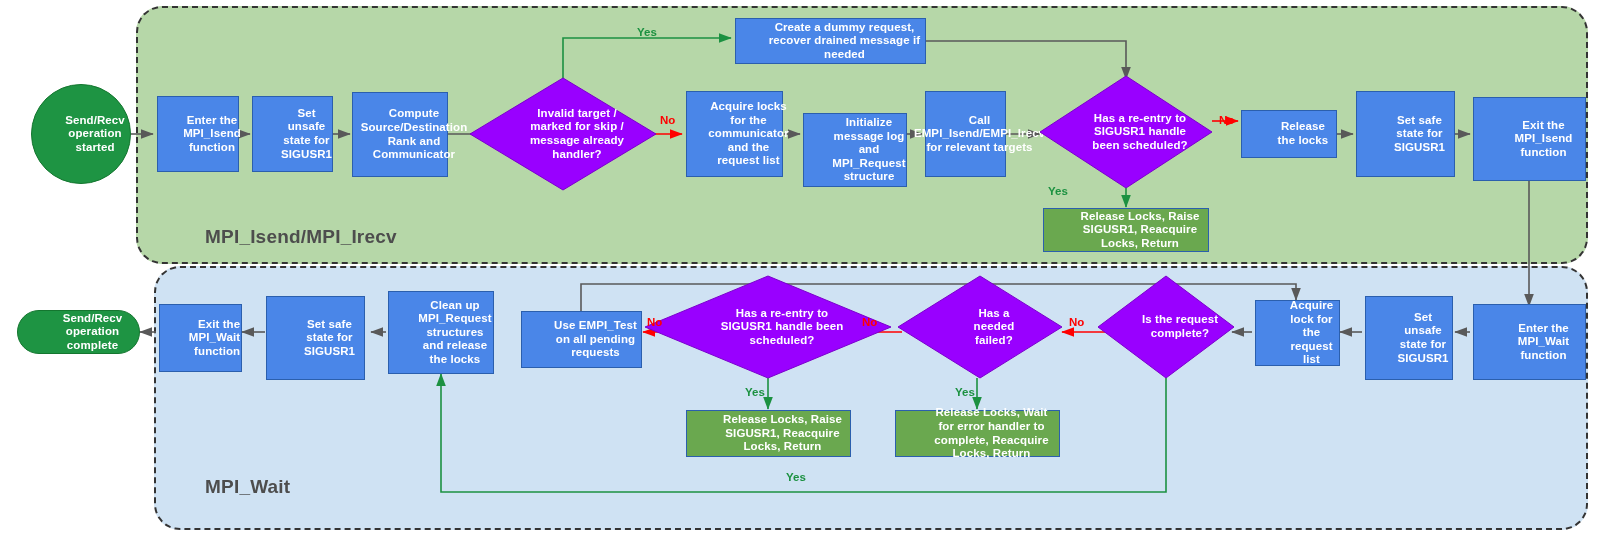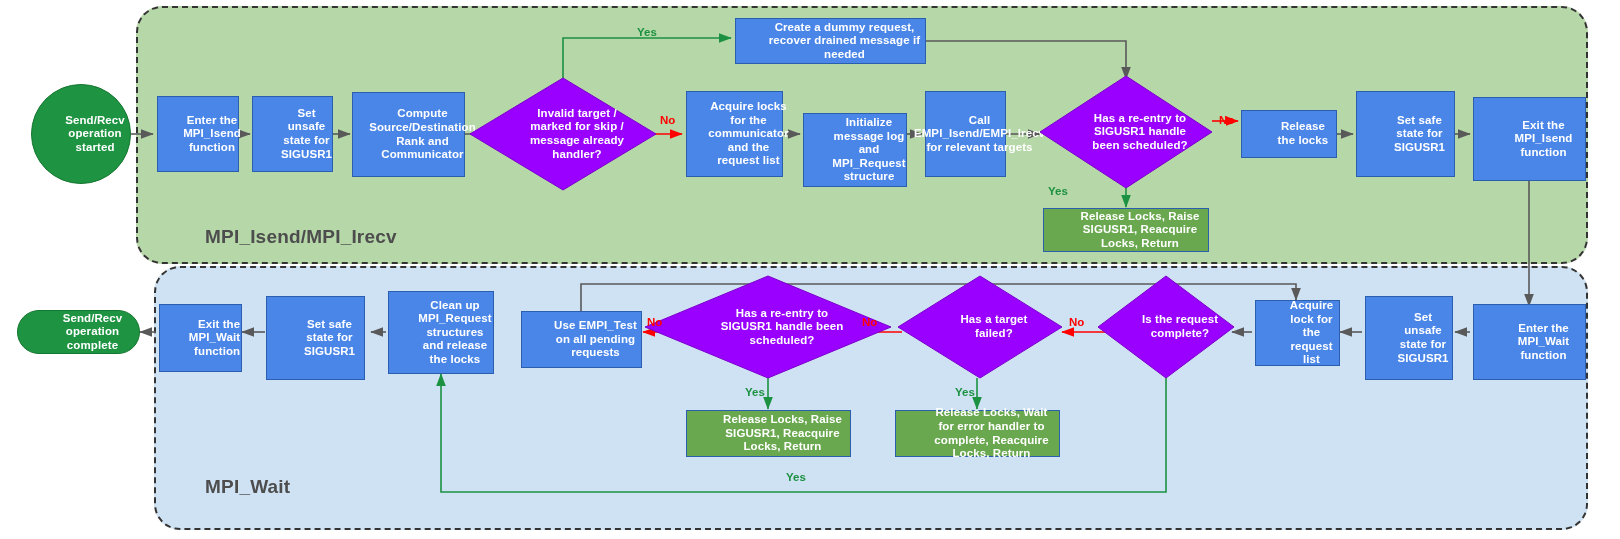--- a/index.html
+++ b/index.html
@@ -204,21 +204,21 @@
   </div>
 
   <div class="node proc" style="left:157px; top:96px; width:82px; height:76px;">
     <span class="txt">Enter the MPI_Isend function</span>
   </div>
 
   <div class="node proc" style="left:252px; top:96px; width:81px; height:76px;">
     <span class="txt">Set unsafe state for SIGUSR1</span>
   </div>
 
-  <div class="node proc" style="left:352px; top:92px; width:113px; height:85px;">
+  <div class="node proc" style="left:352px; top:92px; width:96px; height:85px;">
     <span class="txt">Compute Source/Destination Rank and Communicator</span>
   </div>
 
   <div class="node decision" style="left:470px; top:78px; width:186px; height:112px;">
     <span class="dshape">
       <svg viewBox="0 0 186 112" preserveAspectRatio="none">
           <polygon points="93,0 186,56 93,112 0,56" fill="#9900ff" stroke="#7a00cc" stroke-width="1"></polygon>
         </svg>
     </span>
     <span class="txt" style="max-width:120px;">Invalid target / marked for skip / message already handler?</span>
@@ -293,21 +293,21 @@
     </span>
     <span class="txt" style="max-width:126px;">Has a re-entry to SIGUSR1 handle been scheduled?</span>
   </div>
 
   <div class="node decision" style="left:898px; top:276px; width:164px; height:102px;">
     <span class="dshape">
       <svg viewBox="0 0 164 102" preserveAspectRatio="none">
           <polygon points="82,0 164,51 82,102 0,51" fill="#9900ff" stroke="#7a00cc" stroke-width="1"></polygon>
         </svg>
     </span>
-    <span class="txt" style="max-width:74px;">Has a target failed?</span>
+    <span class="txt" style="max-width:74px;">Has a needed failed?</span>
   </div>
 
   <div class="node decision" style="left:1098px; top:276px; width:136px; height:102px;">
     <span class="dshape">
       <svg viewBox="0 0 136 102" preserveAspectRatio="none">
           <polygon points="68,0 136,51 68,102 0,51" fill="#9900ff" stroke="#7a00cc" stroke-width="1"></polygon>
         </svg>
     </span>
     <span class="txt" style="max-width:80px;">Is the request complete?</span>
   </div>

